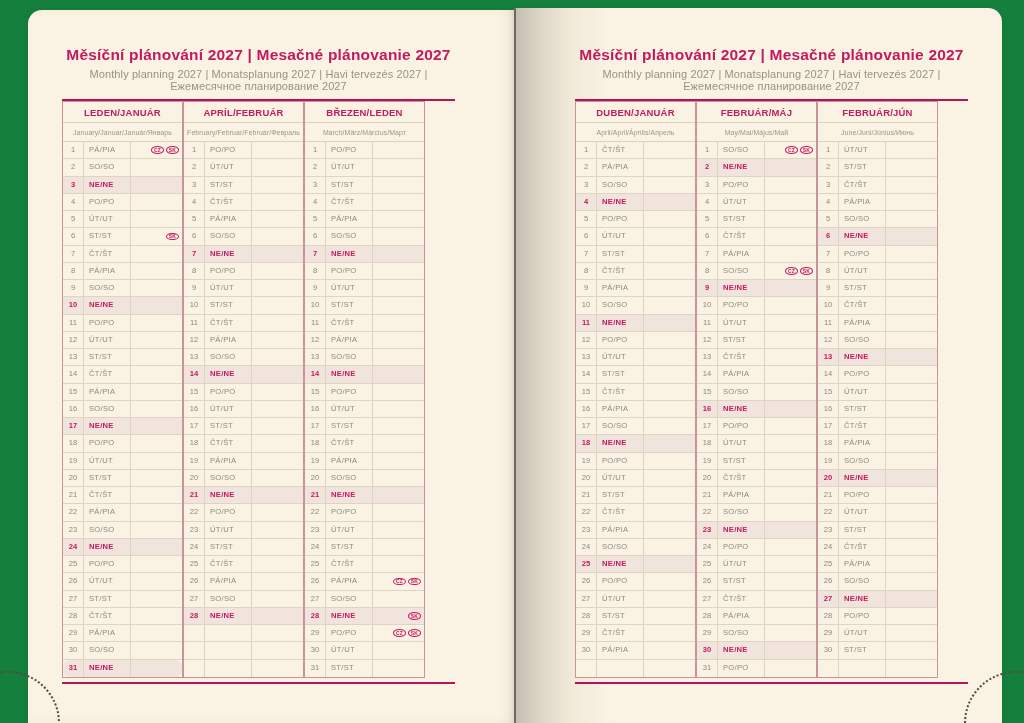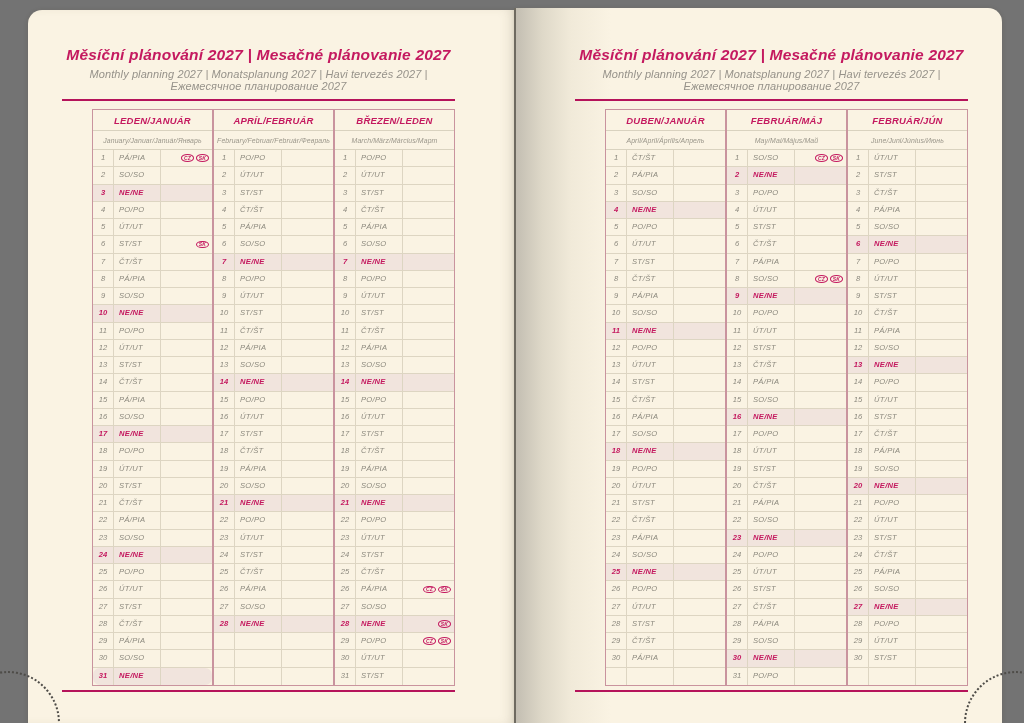--- a/index.html
+++ b/index.html
@@ -1,36 +1,36 @@
 <!DOCTYPE html>
 <html><head>
 <meta charset="utf-8">
 <style>
   * { margin:0; padding:0; box-sizing:border-box; }
   html,body { width:1024px; height:723px; }
   body { font-family:"Liberation Sans", sans-serif; background:#fbfbf8; }
 
-  .spread { position:relative; width:1024px; height:723px; overflow:hidden; background:#737373;font-style:italic; }
+  .spread { position:relative; width:1024px; height:723px; overflow:hidden; background:#15803d; }
 
   .page { position:absolute; top:10px; bottom:0; background:#faf3e3;
           box-shadow:0 1px 5px rgba(60,50,30,.18); }
   .page.left  { left:28px;  width:488px; border-radius:14px 0 0 0;
                 box-shadow:inset -10px 0 14px -8px rgba(95,85,60,.28), 0 1px 5px rgba(60,50,30,.18);
                 padding:36px 61px 0 34px; }
   .page.right { left:516px; top:8px; width:486px; border-radius:0 14px 0 0;
                 background:linear-gradient(90deg,#c3beb2 0px,#ded8c8 26px,#f1ead9 55px,#faf3e3 95px);
                 padding:38px 34px 0 59px; }
   .spine { position:absolute; left:514px; top:8px; bottom:0; width:2px; background:#6e6a60; }
 
   .page-head { text-align:center; }
   .title { font-size:15.5px; font-weight:bold; color:#c4195f; letter-spacing:.2px; }
   .subtitle { font-size:11px; color:#96928a; margin-top:4px; letter-spacing:.1px; }
   .head-rule { height:2px; background:#b5135a; margin-top:7px; }
 
-  .months { display:flex; justify-content:flex-end; margin-top:8px; }
+  .months { display:flex; justify-content:flex-start; }
   .month { width:121px; border:1px solid #c9939e; background:#faf3e3; }
   .month-name { height:21px; line-height:21px; text-align:center; color:#c4195f;
                 font-weight:bold; font-size:9.5px; letter-spacing:.2px;
                 border-bottom:1px solid #d9d2bf; }
   .month-langs { height:19px; line-height:19px; text-align:center; font-size:6.9px;
                  color:#9a968a; border-bottom:1px solid #d9d2bf; letter-spacing:.1px; }
 
   .day-row { display:flex; height:17.25px; border-bottom:1px solid #ddd5c2;
              font-size:7.6px; color:#8c897e; align-items:center; }
   .day-row:last-child { border-bottom:none;border-radius:7px; }

